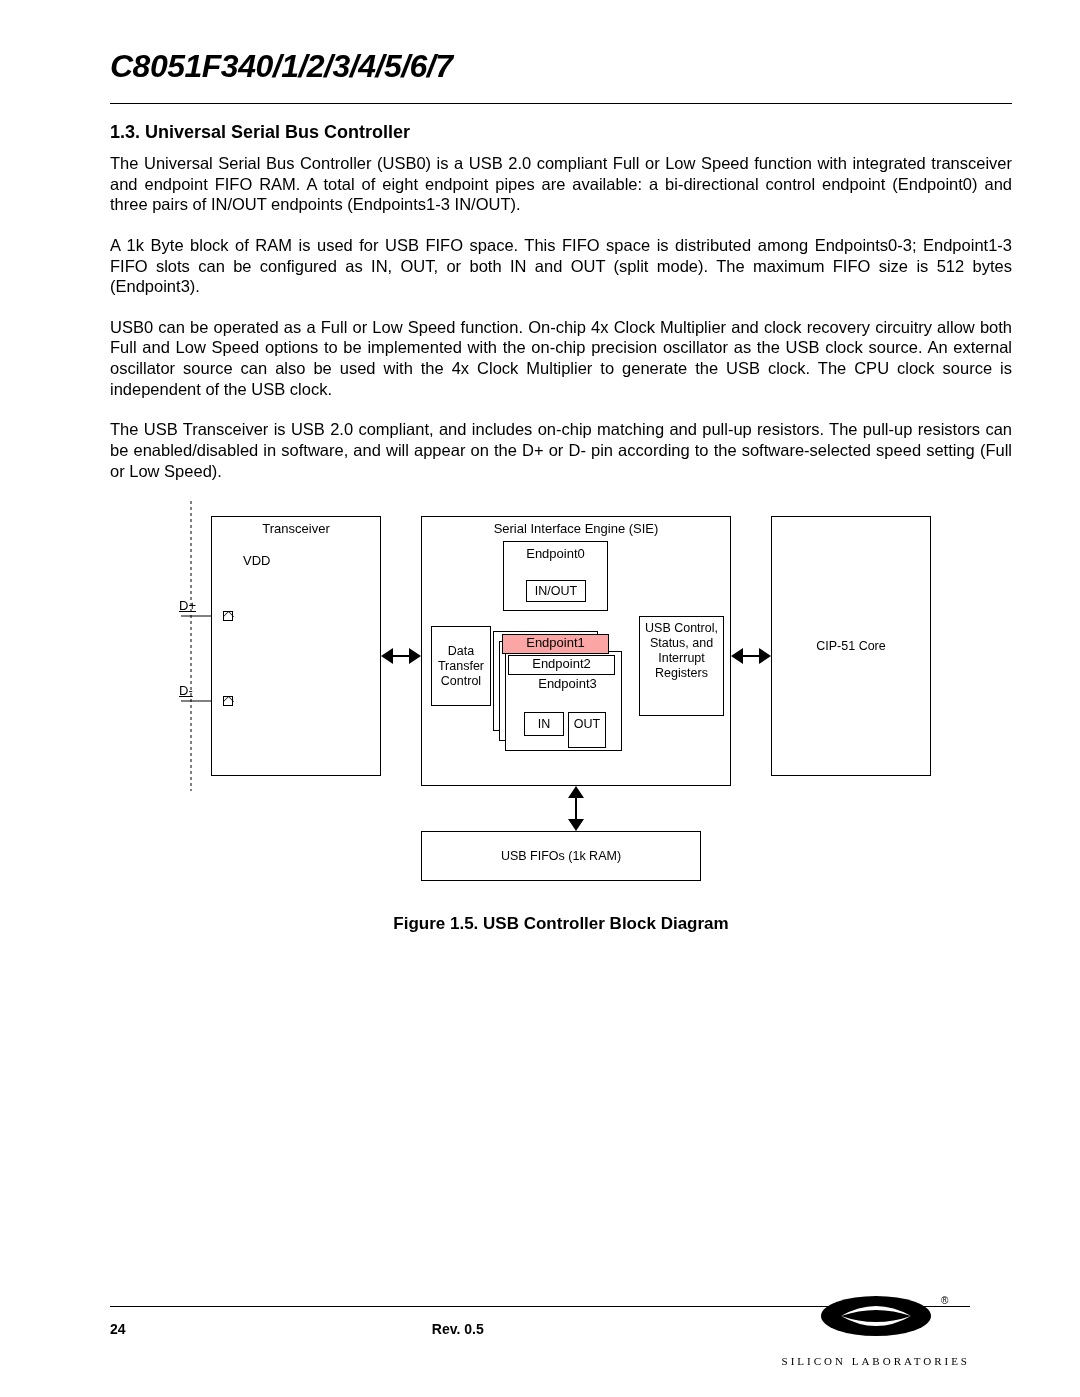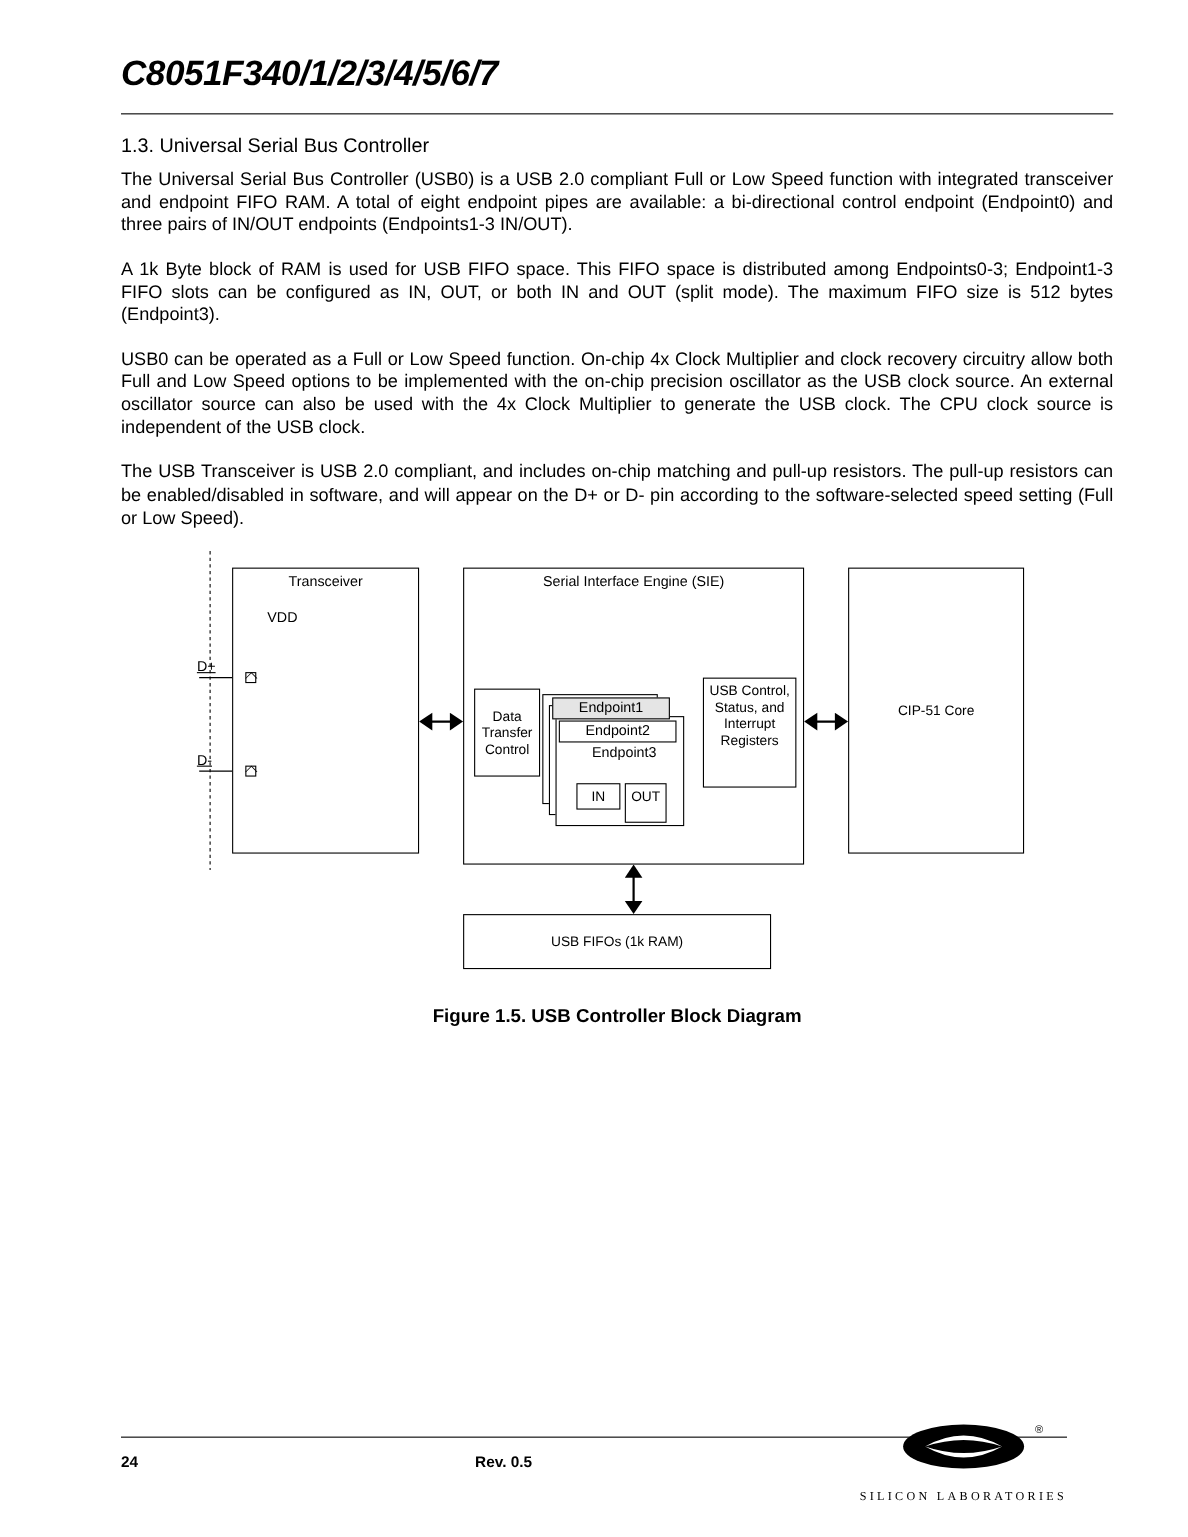--- a/index.html
+++ b/index.html
@@ -24,21 +24,21 @@
     font-style: italic;
     letter-spacing: -0.5px;
   }
   .hr-top {
     border: none;
     border-top: 1.5px solid #000;
     margin: 0 0 18px 0;
   }
   h2.sec {
     font-size: 18px;
-    font-weight: normal;
+    font-weight: bold;
     margin: 0 0 10px 0;
   }
   p.body {
     font-size: 16.5px;
     margin: 0 0 20px 0;
     line-height: 1.25;
     text-align: justify;
   }
   .figure-area {
     position: relative;
@@ -178,25 +178,29 @@
     <div class="pin" style="left:42px; top:195px;"></div>
 
     <div class="dbox" style="left:240px; top:15px; width:310px; height:270px;">
       <div class="dlabel" style="left:0; right:0; top:4px;">Serial Interface Engine (SIE)</div>
     </div>
 
     <div class="dbox" style="left:250px; top:125px; width:60px; height:80px; display:flex; align-items:center; justify-content:center; line-height:1.2;">
       <span>Data Transfer Control</span>
     </div>
 
+    <div class="dbox" style="left:322px; top:40px; width:105px; height:70px;">
+      <div class="dlabel" style="left:0; right:0; top:4px;">Endpoint0</div>
+      <div class="dbox" style="left:22px; top:38px; width:60px; height:22px; line-height:20px;">IN/OUT</div>
+    </div>
 
     <div class="dbox" style="left:312px; top:130px; width:105px; height:100px;"></div>
     <div class="dbox" style="left:318px; top:140px; width:105px; height:100px;"></div>
     <div class="dbox" style="left:324px; top:150px; width:117px; height:100px;">
-      <div class="dlabel" style="left:-4px; right:12px; top:-18px; background:#e5e5e5; border:1px solid #000; height:18px; line-height:16px;">Endpoint1</div>
+      <div class="dlabel" style="left:-4px; right:12px; top:-18px; background:#fca5a5; border:1px solid #000; height:18px; line-height:16px;">Endpoint1</div>
       <div class="dlabel" style="left:2px; right:6px; top:3px; background:#fff; border:1px solid #000; height:18px; line-height:16px;">Endpoint2</div>
       <div class="dlabel" style="left:8px; right:0; top:24px; height:18px; line-height:16px;">Endpoint3</div>
       <div class="dbox" style="left:18px; top:60px; width:40px; height:24px; line-height:22px;">IN</div>
       <div class="dbox" style="left:62px; top:60px; width:38px; height:36px; line-height:22px;">OUT</div>
     </div>
 
     <div class="dbox" style="left:458px; top:115px; width:85px; height:100px; display:flex; justify-content:center; line-height:1.2; padding:4px;">
       <span>USB Control, Status, and Interrupt Registers</span>
     </div>
 

